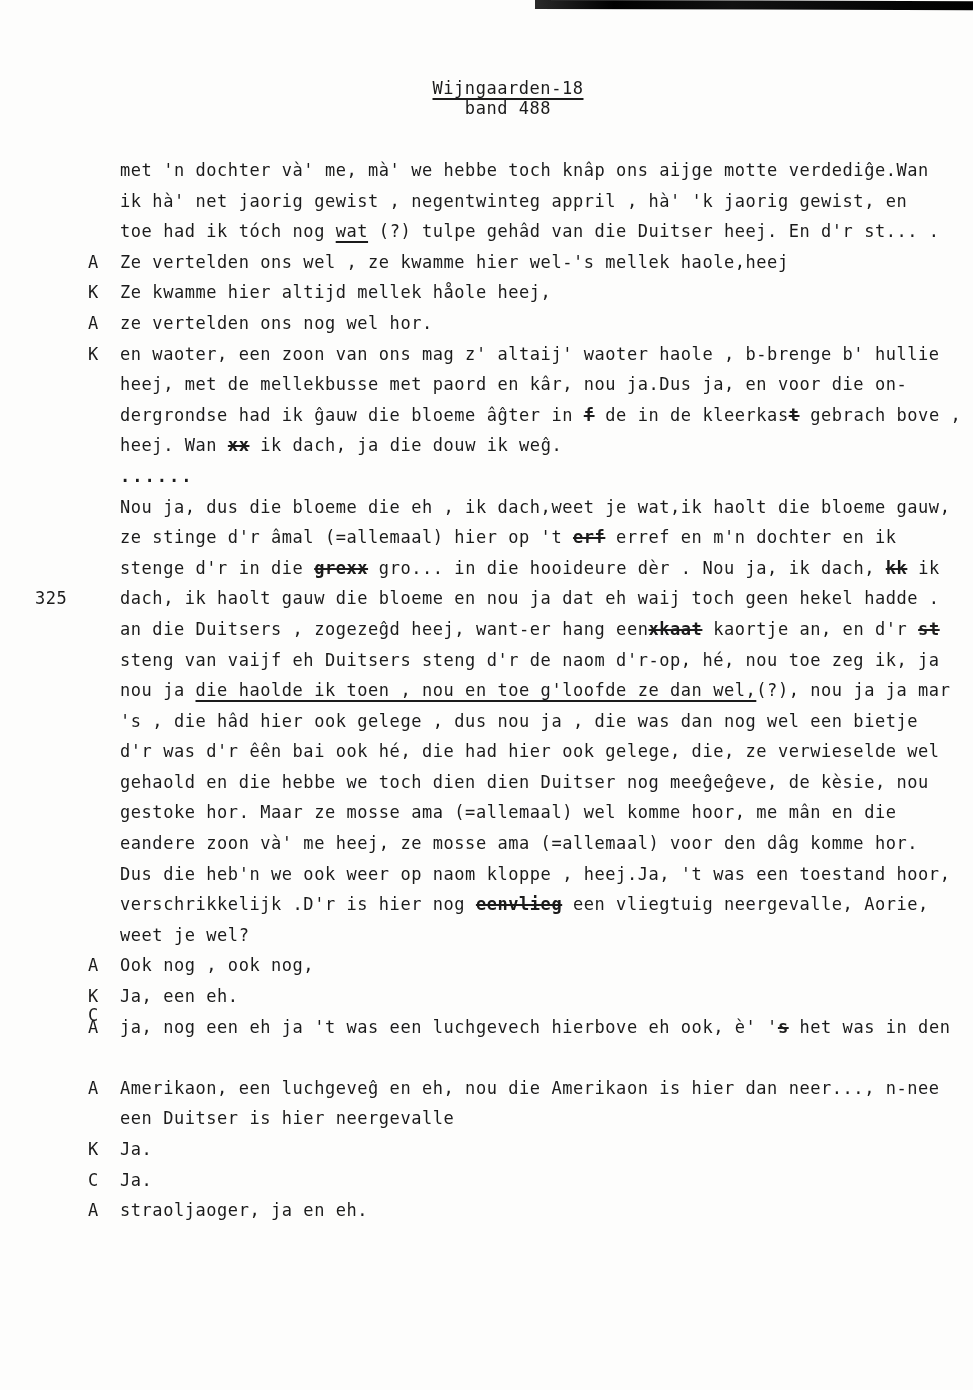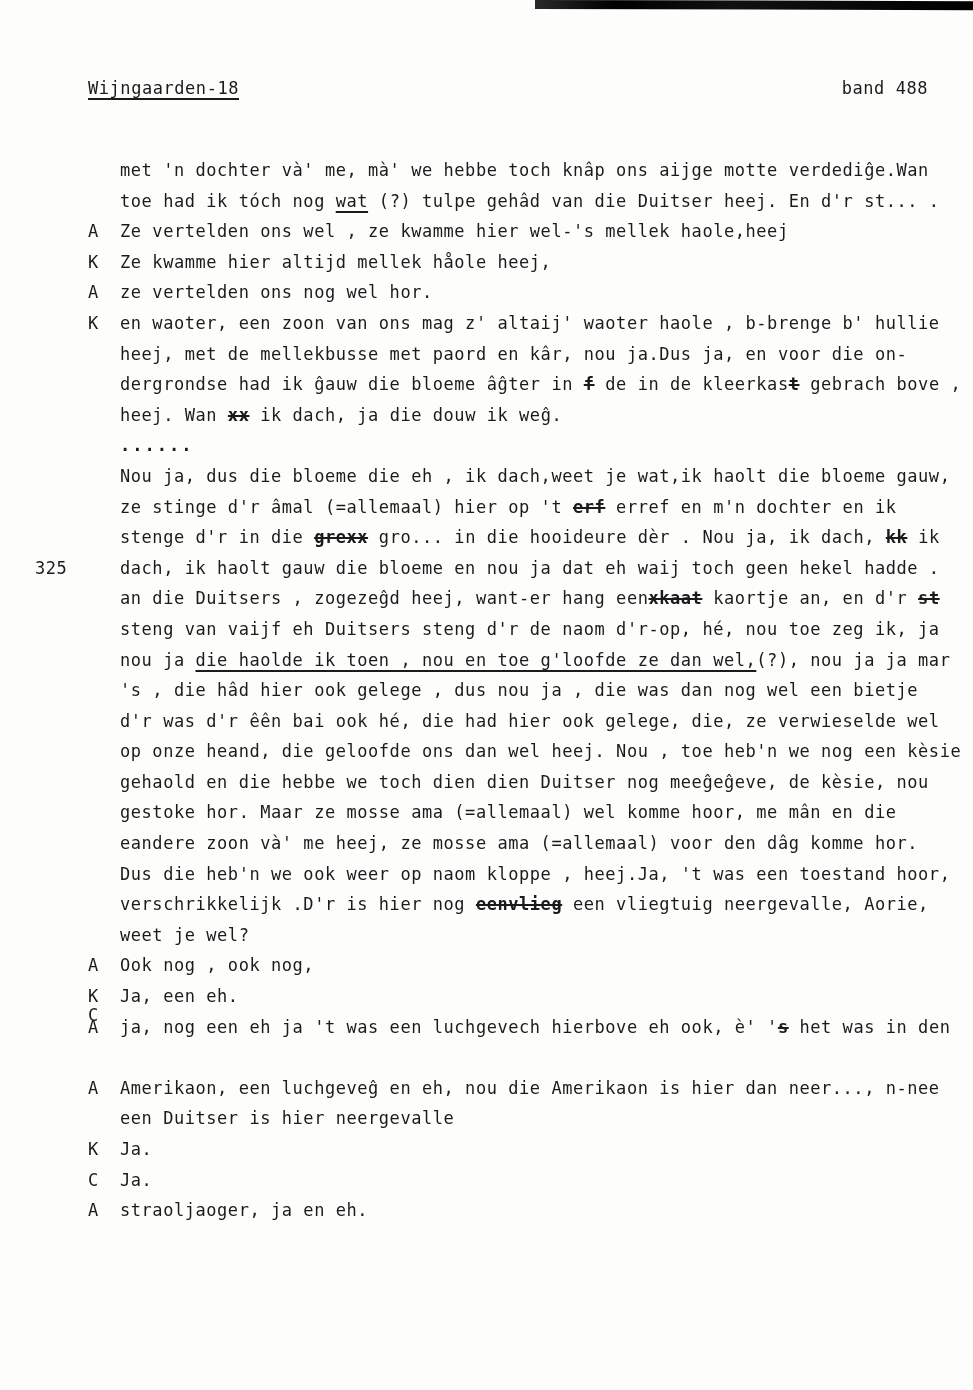--- a/index.html
+++ b/index.html
@@ -30,20 +30,21 @@
     transform-origin: left top;
   }
   .header {
     position: absolute;
     top: 78px;
     left: 88px;
     right: 45px;
     display: flex;
     justify-content: space-between;
     align-items: center;
+    flex-direction: column;
   }
   .header .title {
     text-decoration: underline;
     text-underline-offset: 4px;
     text-decoration-thickness: 1.5px;
   }
   .transcript {
     position: absolute;
     top: 118px;
     left: 35px;
@@ -87,39 +88,39 @@
 <div class="page">
   <div class="scan-bar"></div>
 
   <div class="header">
     <span class="title">Wijngaarden-18</span>
     <span class="band">band 488</span>
   </div>
 
   <div class="transcript">
       <div class="line"><span class="margin-cell"></span><span class="speaker-cell"></span><span class="text-cell"><span>met 'n dochter và' me, mà' we hebbe toch knâp ons aijge motte verdediĝe.Wan</span></span></div>
+      <div class="line"><span class="margin-cell"></span><span class="speaker-cell"></span><span class="text-cell"><span>ik hà' net jaorig gewist , negentwinteg appril , hà' 'k jaorig gewist, en</span></span></div>
       <div class="line"><span class="margin-cell"></span><span class="speaker-cell"></span><span class="text-cell"><span>toe had ik tóch nog </span><span class="seg-u">wat</span><span> (?) tulpe gehâd van die Duitser heej. En d'r st... .</span></span></div>
       <div class="line"><span class="margin-cell"></span><span class="speaker-cell">A</span><span class="text-cell"><span>Ze vertelden ons wel , ze kwamme hier wel-'s mellek haole,heej</span></span></div>
       <div class="line"><span class="margin-cell"></span><span class="speaker-cell">K</span><span class="text-cell"><span>Ze kwamme hier altijd mellek håole heej,</span></span></div>
       <div class="line"><span class="margin-cell"></span><span class="speaker-cell">A</span><span class="text-cell"><span>ze vertelden ons nog wel hor.</span></span></div>
       <div class="line"><span class="margin-cell"></span><span class="speaker-cell">K</span><span class="text-cell"><span>en waoter, een zoon van ons mag z' altaij' waoter haole , b-brenge b' hullie</span></span></div>
       <div class="line"><span class="margin-cell"></span><span class="speaker-cell"></span><span class="text-cell"><span>heej, met de mellekbusse met paord en kâr, nou ja.Dus ja, en voor die on-</span></span></div>
       <div class="line"><span class="margin-cell"></span><span class="speaker-cell"></span><span class="text-cell"><span>dergrondse had ik ĝauw die bloeme âĝter in </span><span class="seg-s">f</span><span> de in de kleerkas</span><span class="seg-s">t</span><span> gebrach bove ,</span></span></div>
       <div class="line"><span class="margin-cell"></span><span class="speaker-cell"></span><span class="text-cell"><span>heej. Wan </span><span class="seg-s">xx</span><span> ik dach, ja die douw ik weĝ.</span></span></div>
       <div class="line"><span class="margin-cell"></span><span class="speaker-cell"></span><span class="text-cell dots"><span>......</span></span></div>
       <div class="line"><span class="margin-cell"></span><span class="speaker-cell"></span><span class="text-cell"><span>Nou ja, dus die bloeme die eh , ik dach,weet je wat,ik haolt die bloeme gauw,</span></span></div>
       <div class="line"><span class="margin-cell"></span><span class="speaker-cell"></span><span class="text-cell"><span>ze stinge d'r âmal (=allemaal) hier op 't </span><span class="seg-s">erf</span><span> erref en m'n dochter en ik</span></span></div>
       <div class="line"><span class="margin-cell"></span><span class="speaker-cell"></span><span class="text-cell"><span>stenge d'r in die </span><span class="seg-s">grexx</span><span> gro... in die hooideure dèr . Nou ja, ik dach, </span><span class="seg-s">kk</span><span> ik</span></span></div>
       <div class="line"><span class="margin-cell">325</span><span class="speaker-cell"></span><span class="text-cell"><span>dach, ik haolt gauw die bloeme en nou ja dat eh waij toch geen hekel hadde .</span></span></div>
       <div class="line"><span class="margin-cell"></span><span class="speaker-cell"></span><span class="text-cell"><span>an die Duitsers , zogezeĝd heej, want-er hang een</span><span class="seg-s">xkaat</span><span> kaortje an, en d'r </span><span class="seg-s">st</span></span></div>
       <div class="line"><span class="margin-cell"></span><span class="speaker-cell"></span><span class="text-cell"><span>steng van vaijf eh Duitsers steng d'r de naom d'r-op, hé, nou toe zeg ik, ja</span></span></div>
       <div class="line"><span class="margin-cell"></span><span class="speaker-cell"></span><span class="text-cell"><span>nou ja </span><span class="seg-u">die haolde ik toen , nou en toe g'loofde ze dan wel,</span><span>(?), nou ja ja mar</span></span></div>
       <div class="line"><span class="margin-cell"></span><span class="speaker-cell"></span><span class="text-cell"><span>'s , die hâd hier ook gelege , dus nou ja , die was dan nog wel een bietje</span></span></div>
       <div class="line"><span class="margin-cell"></span><span class="speaker-cell"></span><span class="text-cell"><span>d'r was d'r êên bai ook hé, die had hier ook gelege, die, ze verwieselde wel</span></span></div>
-      <div class="line"><span class="margin-cell"></span><span class="speaker-cell"></span><span class="text-cell"><span>op onze heand, die geloofde ons dan wel heej. Nou , toe heb'n we nog een kèsie</span></span></div>
       <div class="line"><span class="margin-cell"></span><span class="speaker-cell"></span><span class="text-cell"><span>gehaold en die hebbe we toch dien dien Duitser nog meeĝeĝeve, de kèsie, nou</span></span></div>
       <div class="line"><span class="margin-cell"></span><span class="speaker-cell"></span><span class="text-cell"><span>gestoke hor. Maar ze mosse ama (=allemaal) wel komme hoor, me mân en die</span></span></div>
       <div class="line"><span class="margin-cell"></span><span class="speaker-cell"></span><span class="text-cell"><span>eandere zoon và' me heej, ze mosse ama (=allemaal) voor den dâg komme hor.</span></span></div>
       <div class="line"><span class="margin-cell"></span><span class="speaker-cell"></span><span class="text-cell"><span>Dus die heb'n we ook weer op naom kloppe , heej.Ja, 't was een toestand hoor,</span></span></div>
       <div class="line"><span class="margin-cell"></span><span class="speaker-cell"></span><span class="text-cell"><span>verschrikkelijk .D'r is hier nog </span><span class="seg-s">eenvlieg</span><span> een vliegtuig neergevalle, Aorie,</span></span></div>
       <div class="line"><span class="margin-cell"></span><span class="speaker-cell"></span><span class="text-cell"><span>weet je wel?</span></span></div>
       <div class="line"><span class="margin-cell"></span><span class="speaker-cell">A</span><span class="text-cell"><span>Ook nog , ook nog,</span></span></div>
       <div class="line"><span class="margin-cell"></span><span class="speaker-cell">K</span><span class="text-cell"><span>Ja, een eh.</span></span></div>
       <div class="line"><span class="margin-cell"></span><span class="speaker-cell">A</span><span class="text-cell"><span>ja, nog een eh ja 't was een luchgevech hierbove eh ook, è' '</span><span class="seg-s">s</span><span> het was in den</span></span></div>
       <div class="line"><span class="margin-cell"></span><span class="speaker-cell">C</span></div>

